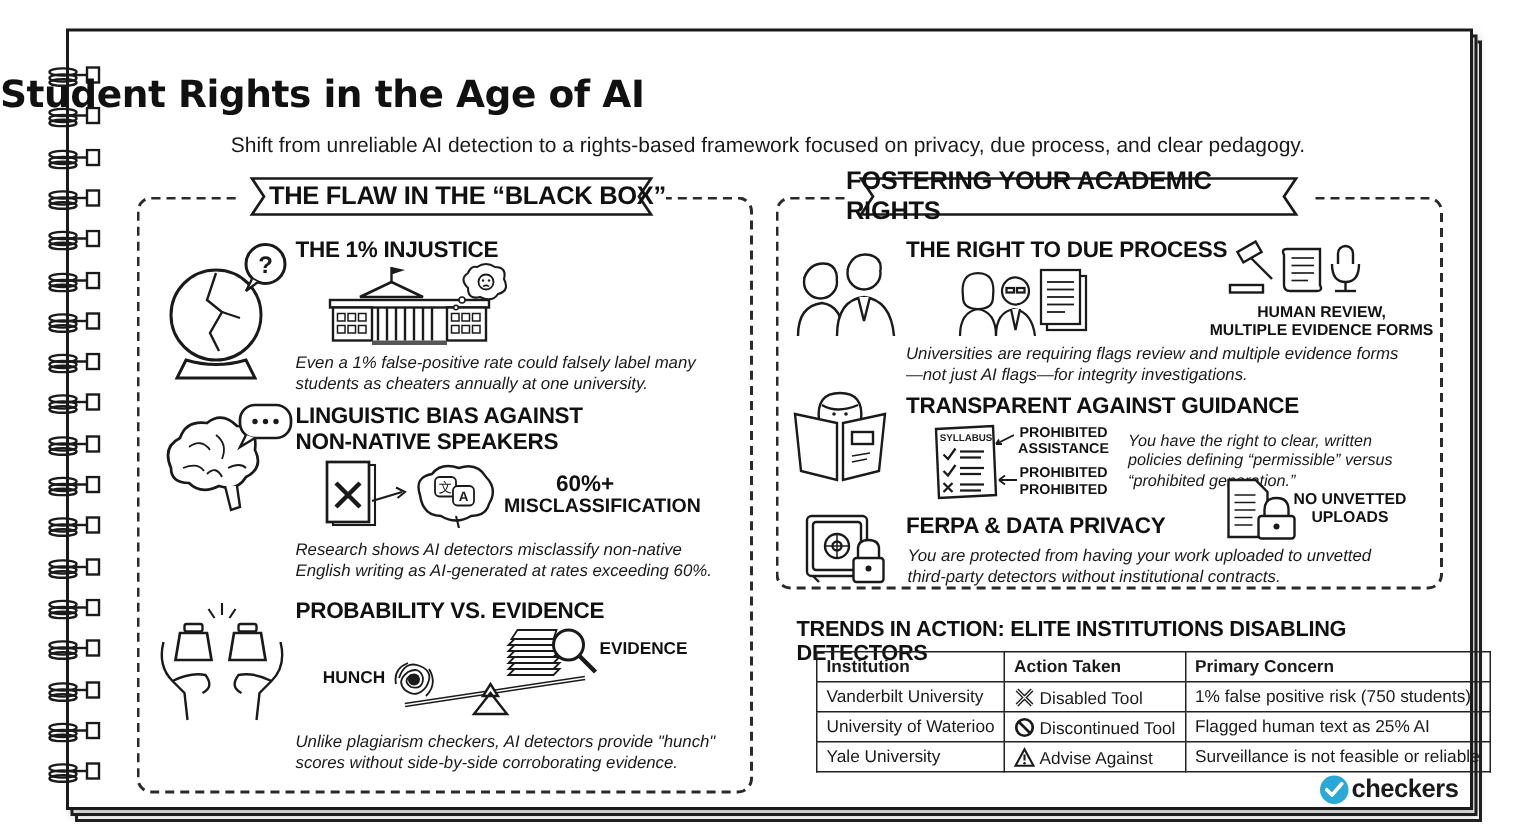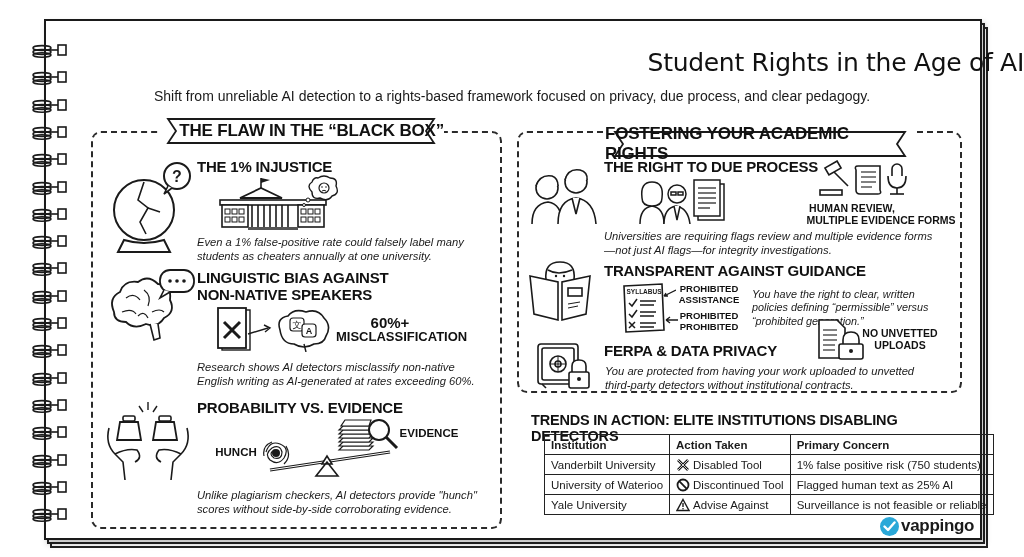--- a/index.html
+++ b/index.html
@@ -7,32 +7,32 @@
   body { position: relative; font-family: "Liberation Sans", sans-serif; color: #1a1a1a; }
 
   .page-stack { position: absolute; left: 44px; top: 19px; width: 938px; height: 521px; border: 2px solid #222; background: #fff; }
   .page-stack.s2 { left: 47px; top: 23px; }
   .page-stack.s3 { left: 50px; top: 27px; }
   .notebook { position: absolute; left: 44px; top: 19px; width: 938px; height: 521px; border: 2px solid #1a1a1a; background: #fff; box-shadow: 3px 4px 6px rgba(0,0,0,0.25); }
 
   .spiral { position: absolute; left: 32px; top: 44px; width: 36px; height: 480px; }
   .ring { position: absolute; left: 0; width: 36px; height: 14px; }
 
-  .title { position: absolute; left: 0; width: 1024px; top: 48px; text-align: right; font-family: "DejaVu Sans", sans-serif; font-weight: normal; font-size: 25px; letter-spacing: -0.3px; color: #111; }
+  .title { position: absolute; left: 0; width: 1024px; top: 48px; text-align: left; font-family: "DejaVu Sans", sans-serif; font-weight: bold; font-size: 25px; letter-spacing: -0.3px; color: #111; }
   .subtitle { position: absolute; left: 0; width: 1024px; top: 88px; text-align: center; font-size: 14px; color: #1a1a1a; }
 
   .panel { position: absolute; border: 2px dashed #2a2a2a; border-radius: 10px; }
   .panel.left { left: 91px; top: 131px; width: 411px; height: 398px; }
   .panel.right { left: 517px; top: 131px; width: 445px; height: 262px; }
 
   .banner { position: absolute; top: 117px; height: 28px; background: #fff; display: flex; align-items: center; justify-content: center; font-size: 17px; font-weight: bold; color: #111; letter-spacing: -0.2px; }
   .banner svg { position: absolute; top: 0; left: 0; }
   .banner span { position: relative; z-index: 1; }
   .banner.left { left: 158px; width: 286px; justify-content: flex-end; }
-  .banner.right { left: 605px; width: 310px; margin-top: 13px; }
+  .banner.right { left: 564px; width: 310px; }
 
   .h { position: absolute; font-weight: bold; font-size: 15px; color: #111; letter-spacing: -0.2px; line-height: 1.1; }
   .p { position: absolute; font-size: 11.2px; color: #1a1a1a; line-height: 1.25; font-style: italic; }
   .lbl { position: absolute; font-weight: bold; font-size: 10.5px; color: #111; text-align: center; line-height: 1.15; }
   .ico { position: absolute; }
 
   .trends-title { position: absolute; left: 531px; top: 412px; width: 420px; font-weight: bold; font-size: 14.5px; color: #111; letter-spacing: -0.2px; }
   table.trends { position: absolute; left: 544px; top: 434px; width: 444px; border-collapse: collapse; font-size: 11.5px; }
   table.trends th, table.trends td { border: 1.5px solid #222; padding: 2px 6px; height: 20px; text-align: left; white-space: nowrap; }
   table.trends th { font-weight: bold; }
@@ -370,21 +370,21 @@
     <line x1="81" y1="28" x2="81" y2="34"></line>
     <line x1="74" y1="34" x2="88" y2="34"></line>
   </g>
   <g stroke="#1a1a1a" stroke-width="1.1">
       <line x1="45" y1="12" x2="60" y2="12"></line>
       <line x1="45" y1="17" x2="60" y2="17"></line>
       <line x1="45" y1="22" x2="60" y2="22"></line>
       <line x1="45" y1="27" x2="56" y2="27"></line>
     </g>
 </svg>
-<div class="lbl" style="left:777px;top:202px;width:150px">HUMAN REVIEW,</div>
+<div class="lbl" style="left:806px;top:202px;width:150px">HUMAN REVIEW,</div>
 <div class="lbl" style="left:796px;top:214px;width:170px">MULTIPLE EVIDENCE FORMS</div>
 <div class="p" style="left:604px;top:229px;width:330px">Universities are requiring flags review and multiple evidence forms—not just AI flags—for integrity investigations.</div>
 
 <svg class="ico" style="left:528px;top:258px" width="64" height="64" viewBox="0 0 64 64">
   <g fill="#fff" stroke="#1a1a1a" stroke-width="1.6">
     <path d="M18 22 Q16 4 32 4 Q48 4 46 22"></path>
     <path d="M20 12 Q30 18 44 12"></path>
     <path d="M2 18 L30 24 L30 62 L6 56 Z"></path>
     <path d="M62 18 L34 24 L34 62 L58 56 Z"></path>
     <rect x="40" y="30" width="14" height="8"></rect>
@@ -498,14 +498,14 @@
     </tr>
   </tbody>
 </table>
 
 <div class="logo">
   <div class="check">
     <svg width="13" height="11" viewBox="0 0 13 11">
         <path d="M1.5 5.5 L5 9 L11.5 1.5" fill="none" stroke="#fff" stroke-width="2.4" stroke-linecap="round" stroke-linejoin="round"></path>
       </svg>
   </div>
-  <span class="word">vappingo</span>
+  <span class="word">checkers</span>
 </div>
 
 </body></html>

